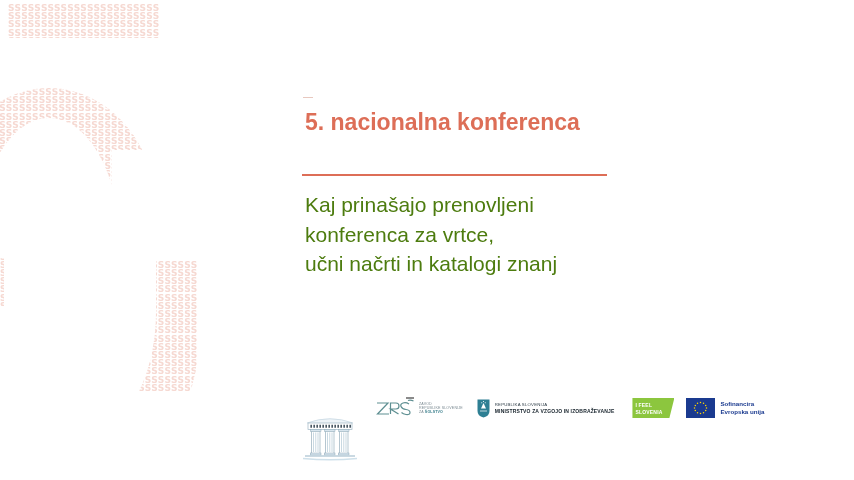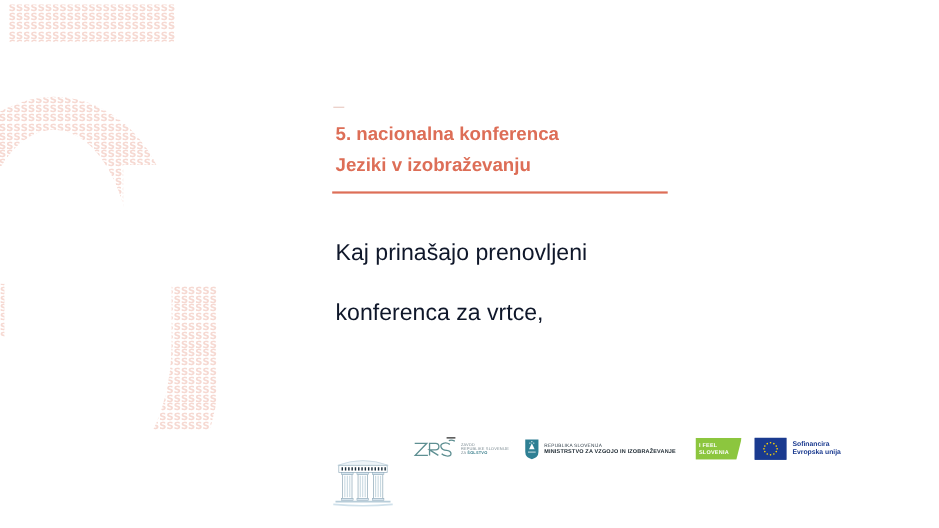--- a/index.html
+++ b/index.html
@@ -119,21 +119,21 @@
     background: #e8c8bf;
   }
   #title-block {
     position: absolute;
     left: 5px;
     top: 108px;
     width: 330px;
   }
   .title-line {
     font-family: "Liberation Sans", sans-serif;
-    font-size: 17px;
+    font-size: 23px;
     font-weight: 700;
     color: #dd6e57;
     line-height: 28px;
     white-space: nowrap;
   }
   #title-rule {
     position: absolute;
     left: 2px;
     top: 174px;
     width: 305px;
@@ -143,24 +143,23 @@
   #subtitle-block {
     position: absolute;
     left: 5px;
     top: 190px;
     width: 340px;
   }
   .subtitle-line {
     font-family: "Liberation Sans", sans-serif;
     font-size: 21px;
     font-weight: 400;
-    color: #0f172a;
+    color: #4d7c0f;
     line-height: 29.5px;
     white-space: nowrap;
-    margin-top: 25px;
   }
 
   
   #logo-strip {
     position: absolute;
     left: 295px;
     top: 388px;
     width: 500px;
     height: 40px;
     display: flex;
@@ -292,28 +291,28 @@
     <div class="wm-inner-mask mask-left-gap"></div>
     <div class="wm-inner-mask mask-right-gap"></div>
   </div>
 
   <div id="content">
 
     <div id="tick-mark"></div>
 
     <div id="title-block">
       <div class="title-line">5. nacionalna konferenca</div>
-      <div class="title-line">Jeziki v izobraževanju</div>
     </div>
 
     <div id="title-rule"></div>
 
     <div id="subtitle-block">
       <div class="subtitle-line">Kaj prinašajo prenovljeni</div>
       <div class="subtitle-line">konferenca za vrtce,</div>
+      <div class="subtitle-line">učni načrti in katalogi znanj</div>
     </div>
   </div>
 
   <div id="logo-strip">
 
     <div class="logo-item" id="logo-zrss">
       <div class="zrss-mark">
         <svg viewBox="0 0 80 44" width="40" height="22" aria-hidden="true">
           <g fill="none" stroke="#5e8f92" stroke-width="2.4">
             <path d="M4 12 L26 12 L5 34 L28 34"></path>

